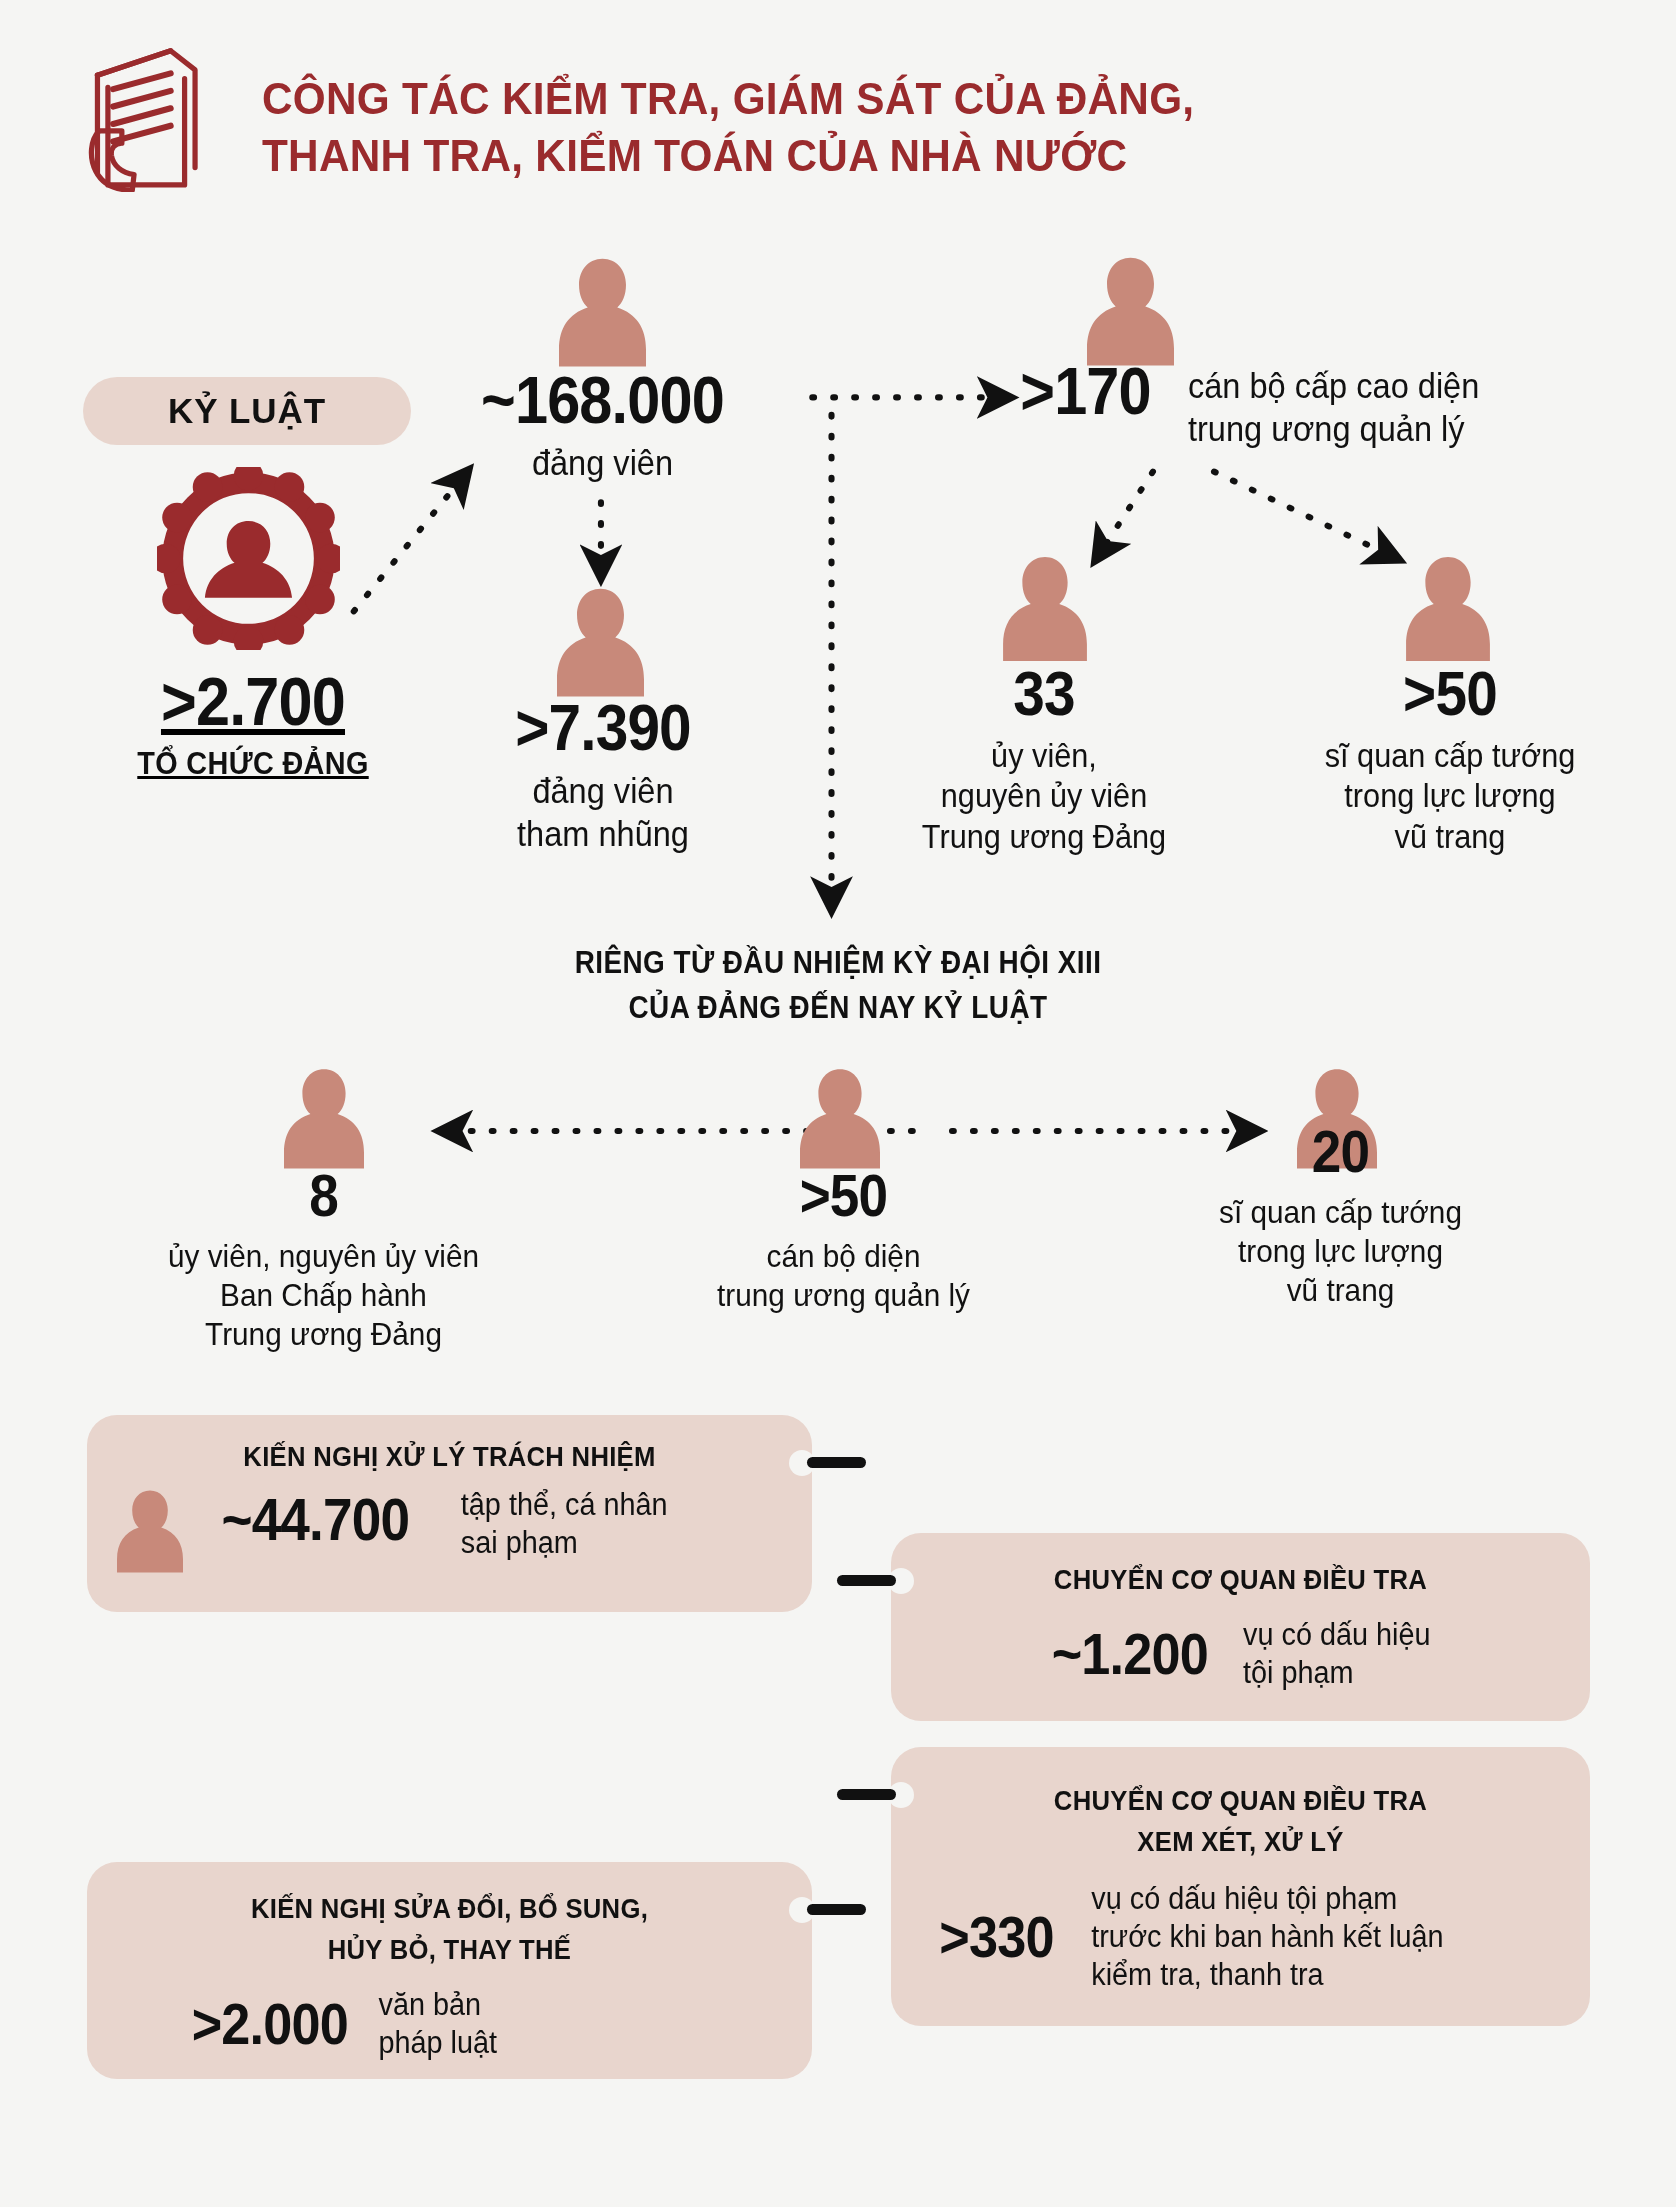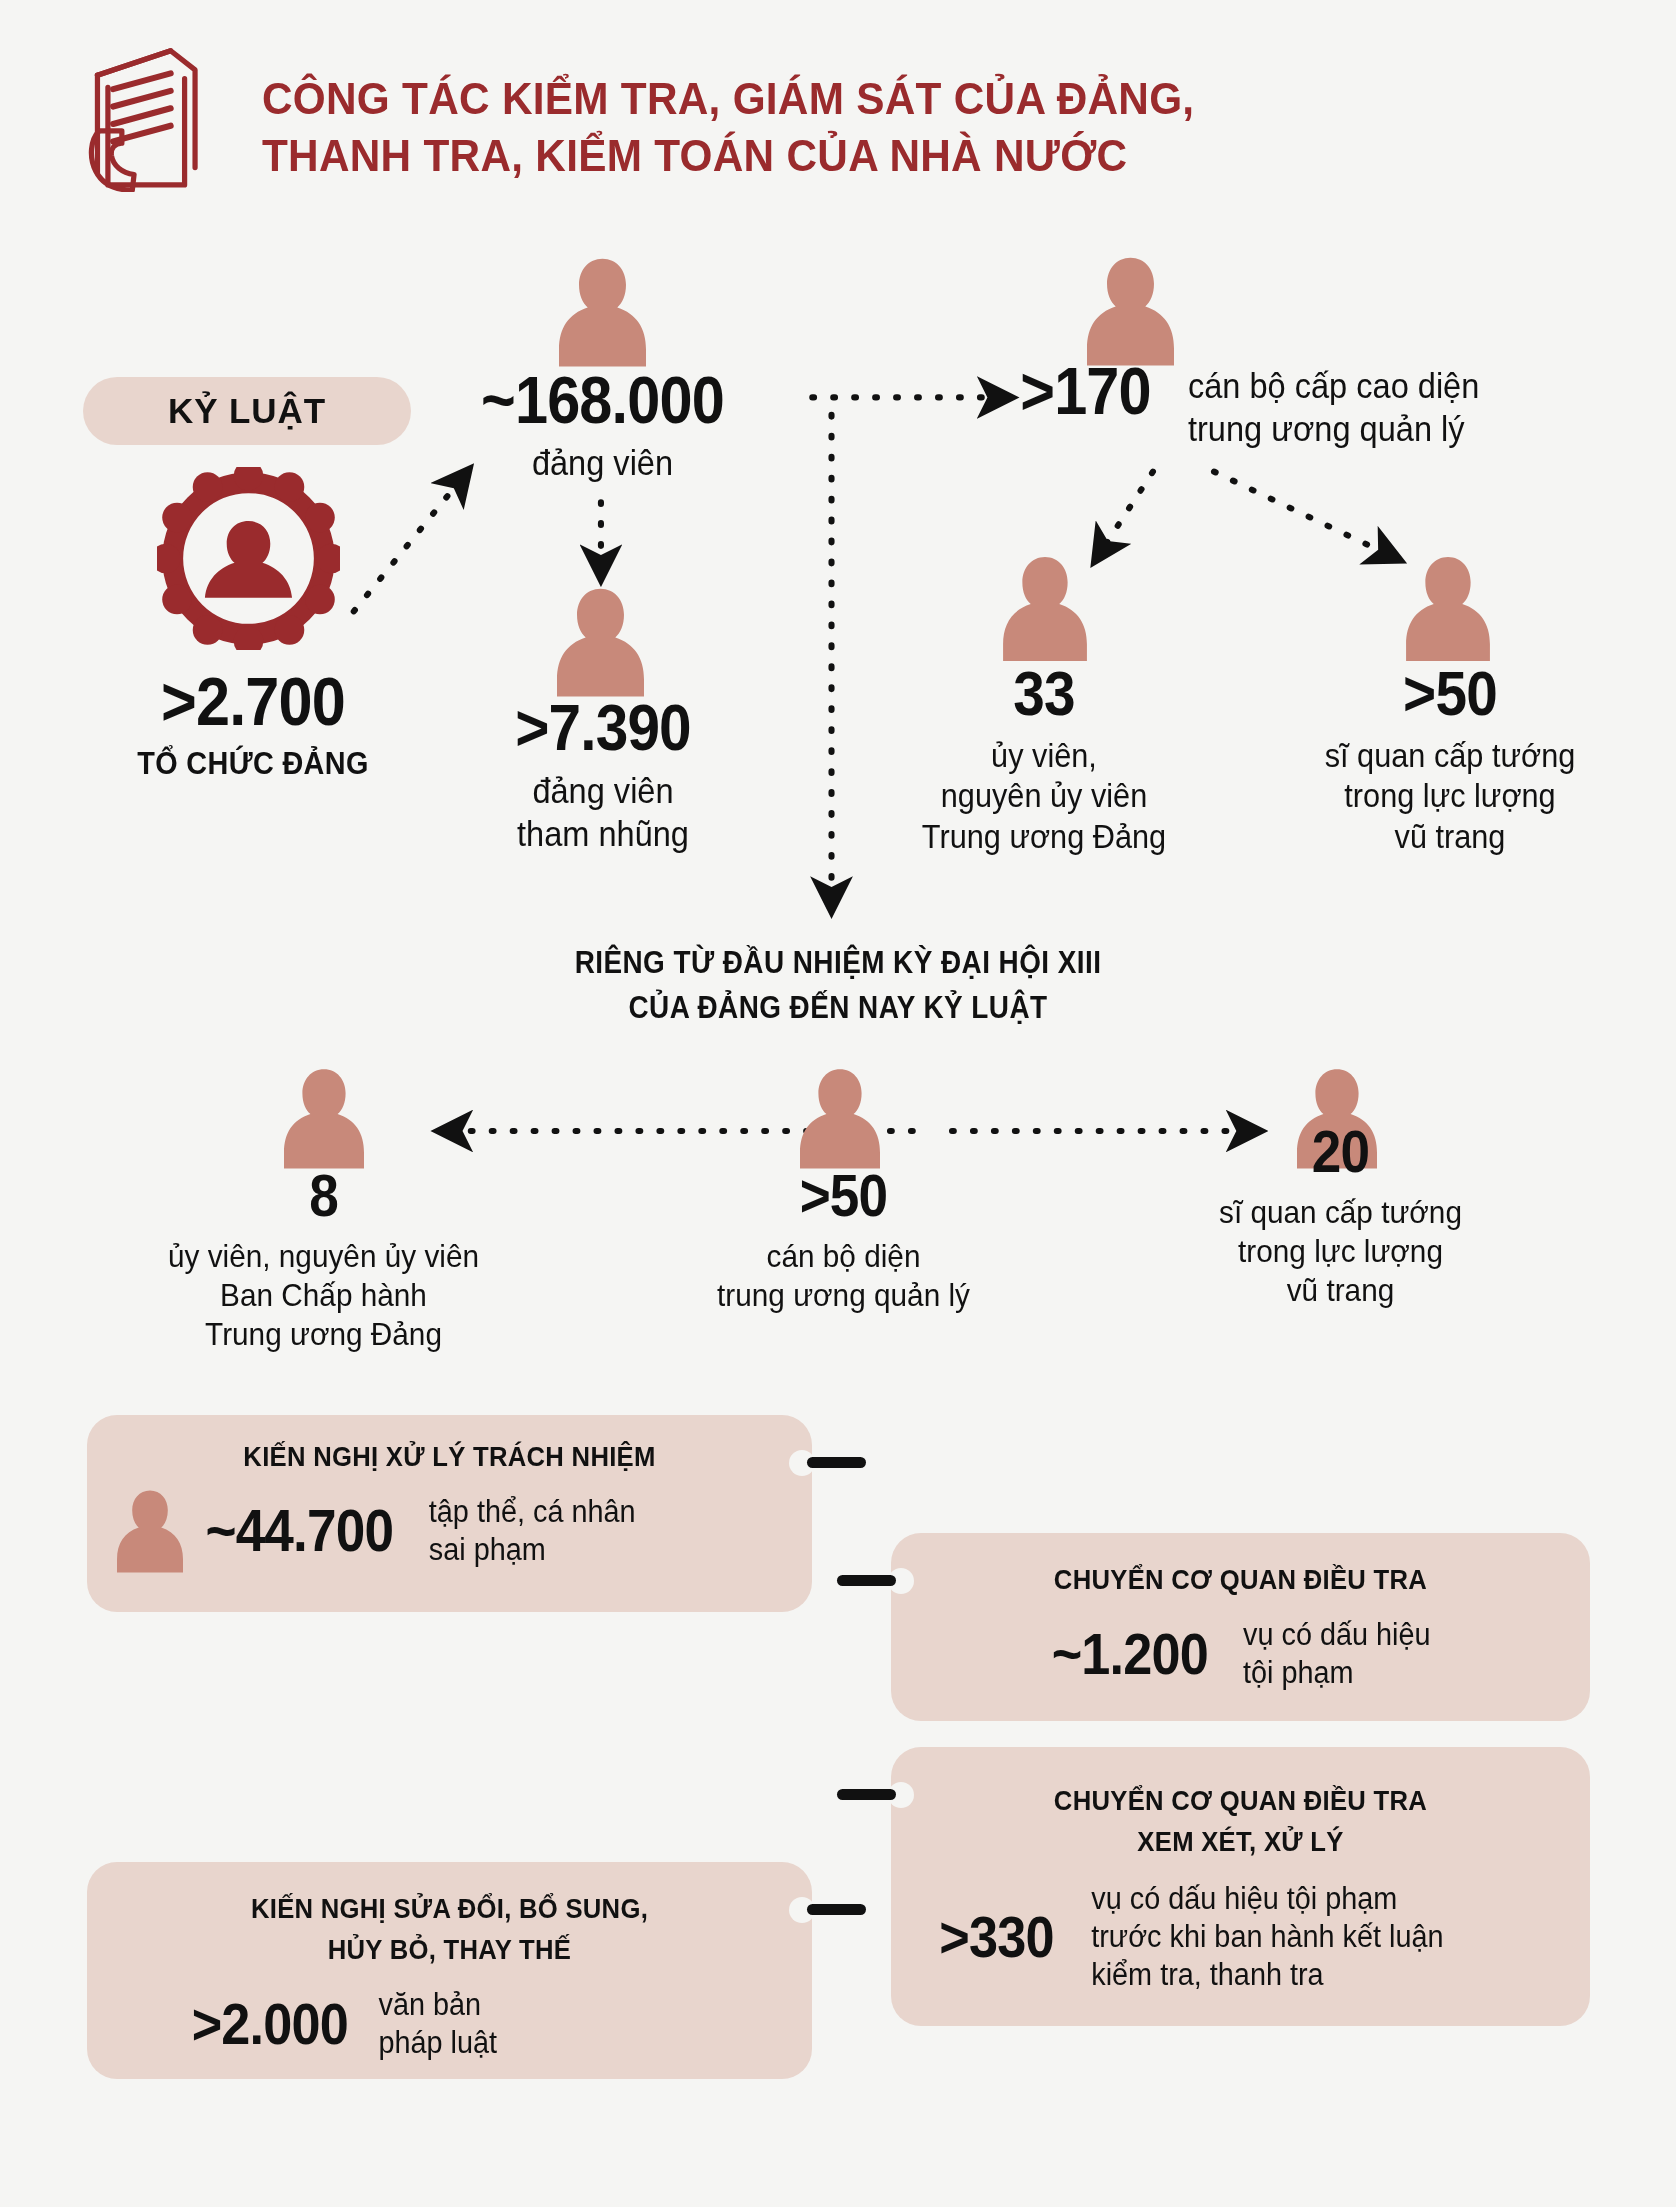--- a/index.html
+++ b/index.html
@@ -182,21 +182,21 @@
           <circle cx="23" cy="152" r="17"></circle>
             <circle cx="10" cy="105" r="17"></circle>
           <circle cx="23" cy="58" r="17"></circle>
             <circle cx="58" cy="23" r="17"></circle>
         </g>
         <path d="M105 62 c15 0 25 11 25 26 c0 10-4 18-9 22 c19 6 32 20 34 40 l-100 0 c2-20 15-34 34-40 c-5-4-9-12-9-22 c0-15 10-26 25-26 Z"></path>
       </g>
     </svg>
   </div>
 
-  <div class="abs ctr" style="left:52px; top:662px; width:402px;">
+  <div class="abs ctr" style="left:52px; top:662px; width:402px;text-decoration:underline;">
     <div class="bignum" style="font-size:68px;">&gt;2.700</div>
     <div class="bignum" style="font-size:32px; letter-spacing:0.4px; margin-top:5.2px;">TỔ CHỨC ĐẢNG</div>
   </div>
 
   <div class="abs" style="left:559px; top:253px;">
     <svg class="avatar" width="87" height="114" viewBox="0 0 100 130">
       <path fill="#c8897a" d="M50 6 c16 0 27 13 27 30 c0 12-4 21-10 26 c22 7 33 24 33 48 l0 20 l-100 0 l0-20 c0-24 11-41 33-48 c-6-5-10-14-10-26 c0-17 11-30 27-30 Z"></path>
     </svg>
   </div>
   <div class="abs ctr" style="left:419px; top:362px; width:367px;">
@@ -285,21 +285,21 @@
   </div>
   <div class="abs ctr" style="left:1135px; top:1118px; width:411px;">
     <div class="bignum" style="font-size:59px;">20</div>
     <div class="sub" style="font-size:32px; margin-top:7px;">sĩ quan cấp tướng
 trong lực lượng
 vũ trang</div>
   </div>
 
   <div class="card" style="left:87px; top:1415px; width:725px; height:197px;">
     <div class="card-title" style="margin-top:24.5px;">KIẾN NGHỊ XỬ LÝ TRÁCH NHIỆM</div>
-    <div style="display:flex; align-items:center; gap:12px; padding:12.2px 0 0 30px;">
+    <div style="display:flex; gap:28px; padding:12.2px 0 0 30px;">
       <span>
         <svg width="66" height="87" viewBox="0 0 100 130">
           <path fill="#c8897a" d="M50 6 c16 0 27 13 27 30 c0 12-4 21-10 26 c22 7 33 24 33 48 l0 20 l-100 0 l0-20 c0-24 11-41 33-48 c-6-5-10-14-10-26 c0-17 11-30 27-30 Z"></path>
         </svg>
       </span>
       <span class="bignum" style="font-size:59px;">~44.700</span>
       <span class="sub" style="font-size:31px; padding-left:5.2px;">tập thể, cá nhân
 sai phạm</span>
     </div>
     <div class="tab-knob" style="right:-2.6px; top:35px;"></div>

